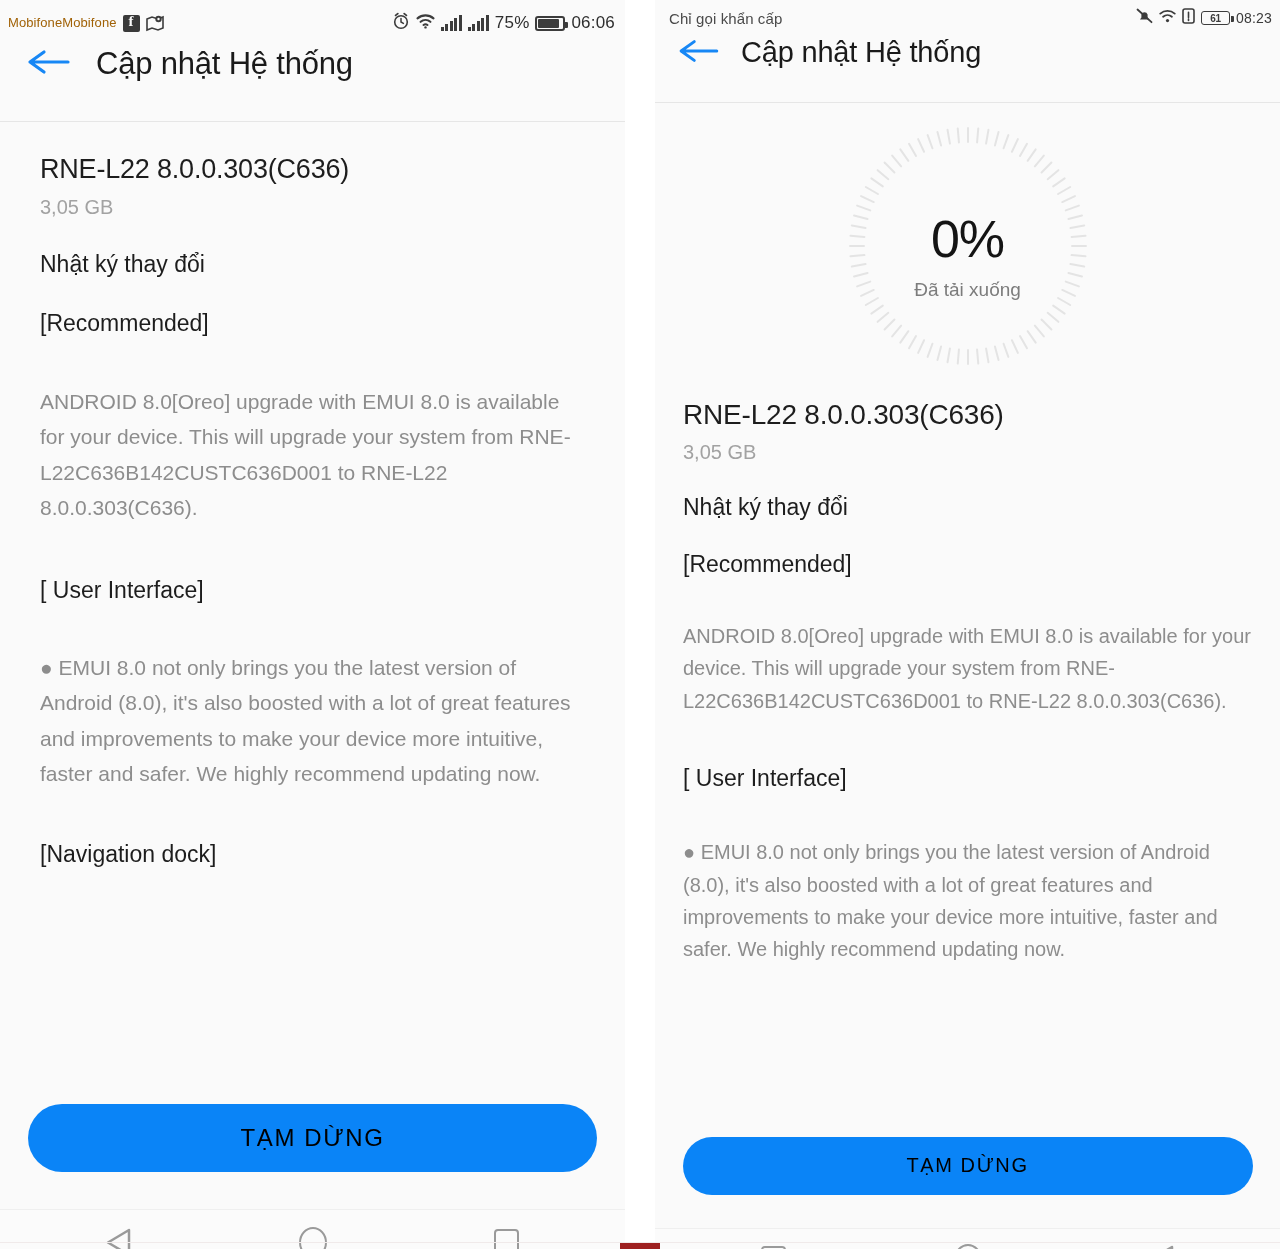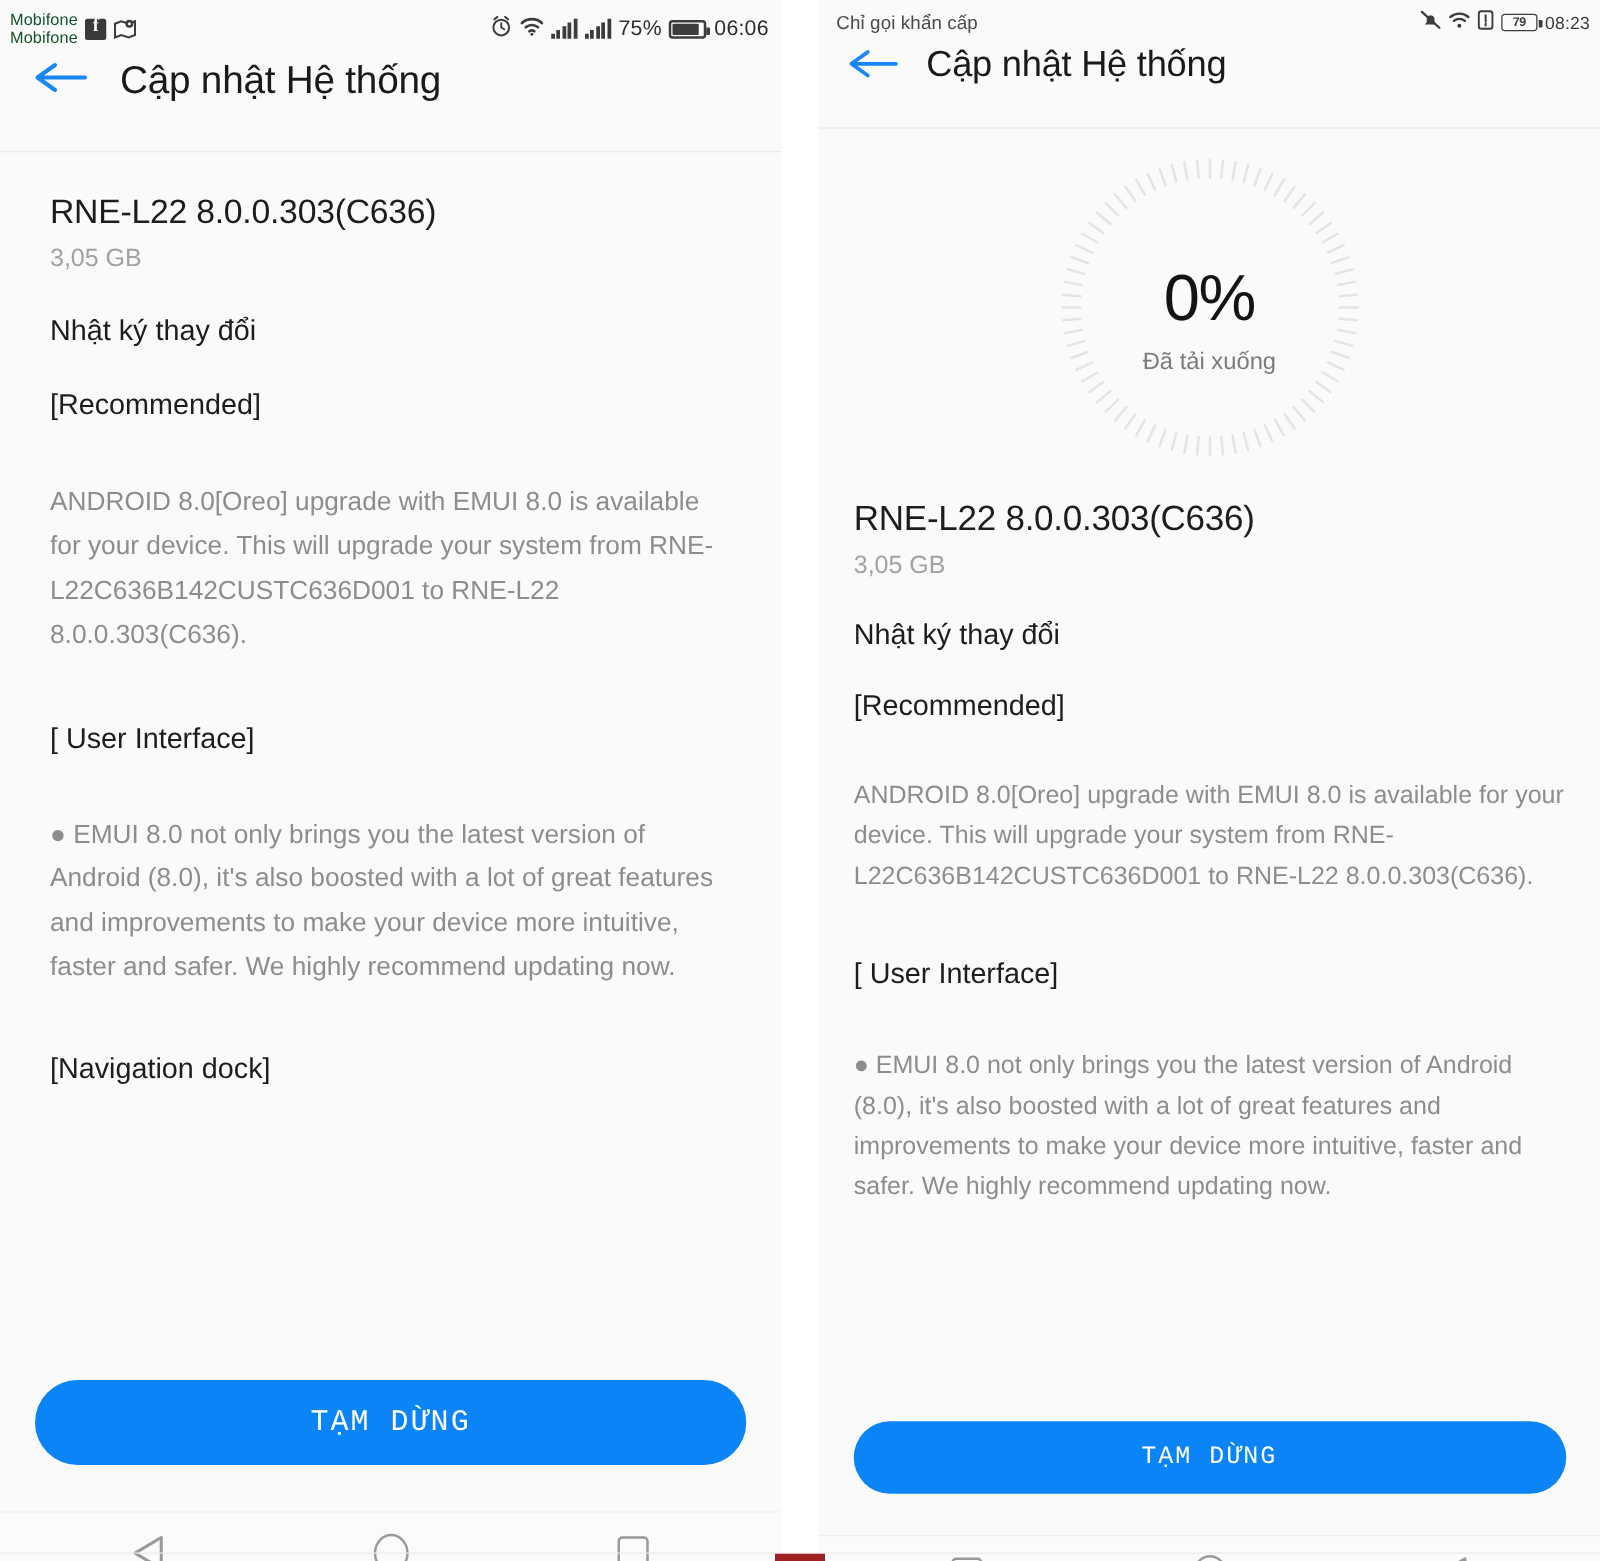--- a/index.html
+++ b/index.html
@@ -37,24 +37,24 @@
   }
   .sb-left  { height: 46px; padding: 0 10px 0 8px; }
   .sb-right { height: 36px; padding: 0 8px 0 14px; }
 
   .carrier-stack {
     display: flex;
     align-items: center;
     gap: 6px;
   }
   .carrier-names {
-    display: flex; flex-direction: column;
+    display: flex; 
     line-height: 1.08;
     font-size: 13px;
-    color: #14532d;
+    color: #a16207;
     letter-spacing: .1px;
   }
   .fb-icon {
     width: 17px; height: 17px;
     background: #3a3a3a;
     border-radius: 2px;
     position: relative;
     flex: 0 0 auto;
   }
   .fb-icon::after {
@@ -169,22 +169,22 @@
     text-align:center;
     font-size: 19px; color:#7c7c7c;
   }
 
   
   .action-area { background:#fafafa; display:flex; justify-content:center; }
   .btn-primary {
     display:flex; align-items:center; justify-content:center;
     border: none;
     border-radius: 70px;
-    color: #ffffff;
-    font-family: Liberation Mono, monospace;
+    color: #000000;
+    font-family: Liberation Sans, sans-serif;
     letter-spacing: 1.6px;
     cursor: pointer;
   }
   .btn-left  { width: 569px; height: 68px; font-size: 24px; }
   .btn-right { width: 570px; height: 58px; font-size: 20px; }
 
   
   .navbar {
     display:flex; align-items:center; justify-content:center;
     gap: 138px;
@@ -342,21 +342,21 @@
             <circle cx="8.5" cy="11.6" r="1.6" fill="#3c3c3c"></circle>
           </svg>
         </span>
         <span>
           <svg width="13" height="16" viewBox="0 0 13 16">
             <rect x="1" y="1" width="11" height="14" rx="2" fill="none" stroke="#3c3c3c" stroke-width="1.6"></rect>
             <path d="M6.5 4.2 L6.5 9.4 M6.5 11 L6.5 12.4" stroke="#3c3c3c" stroke-width="1.6" stroke-linecap="round"></path>
           </svg>
         </span>
         <span class="battery" style="width:29px;height:14px;border-width:1.8px">
-          <span class="pct">79</span>
+          <span class="pct">61</span>
         </span>
         <span class="sb-text-sm">08:23</span>
       </div>
     </div>
 
     <div class="appbar appbar-right">
       <span class="back-arrow">
         <svg width="42" height="30" viewBox="0 0 44 32">
           <path d="M18 6 L4 16 L18 26 M4 16 L42 16" fill="none" stroke="#1787f5" stroke-width="3.2" stroke-linecap="round" stroke-linejoin="round"></path>
         </svg>

